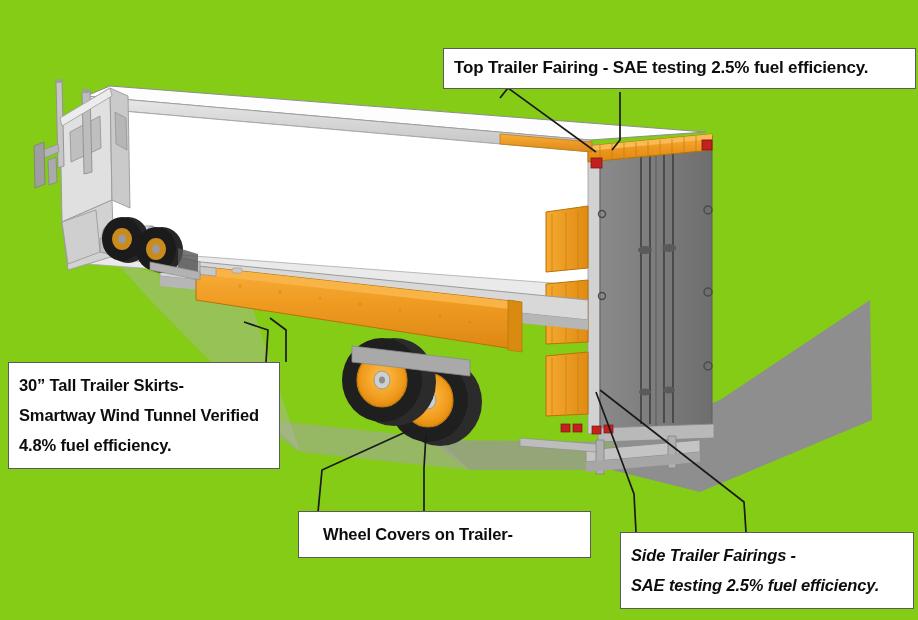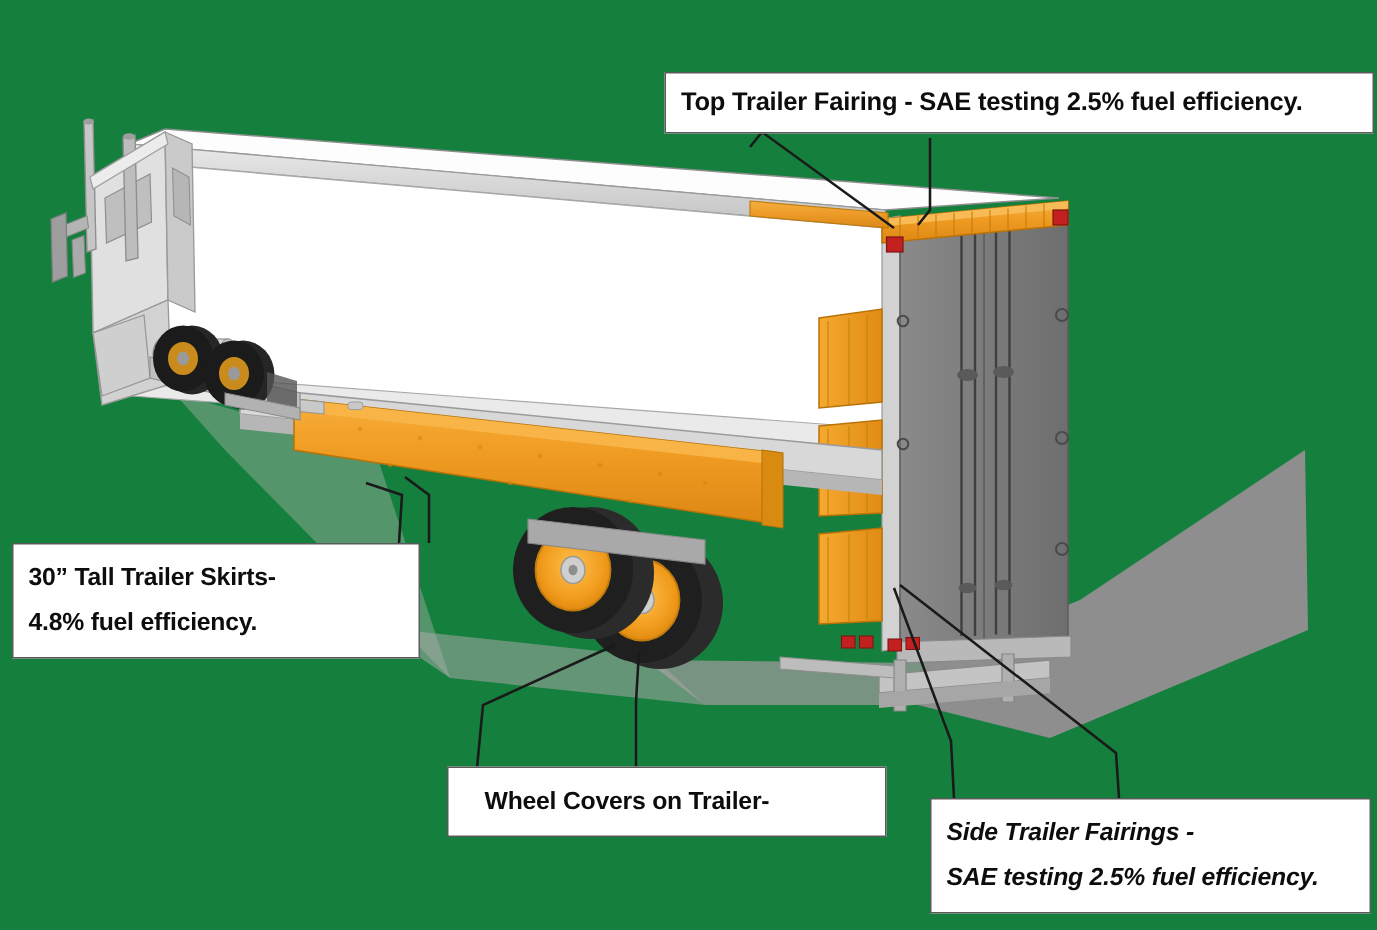--- a/index.html
+++ b/index.html
@@ -7,21 +7,21 @@
     padding: 0;
     background: #ffffff;
   }
   body {
     font-family: "Liberation Sans", sans-serif;
   }
   #stage {
     position: relative;
     width: 918px;
     height: 620px;
-    background: #15803d;
+    background: #84cc16;
     overflow: hidden;
   }
   #art {
     position: absolute;
     left: 0;
     top: 0;
     width: 918px;
     height: 620px;
   }
   .callout {
@@ -317,20 +317,21 @@
       <polyline points="746,532 744,502 600,390"></polyline>
     </g>
   </svg>
 
   <div class="callout" id="callout-top">
     <div class="line">Top Trailer Fairing - SAE testing 2.5% fuel efficiency.</div>
   </div>
 
   <div class="callout" id="callout-skirts">
     <div class="line">30” Tall Trailer Skirts-</div>
+    <div class="line">Smartway Wind Tunnel Verified</div>
     <div class="line">4.8% fuel efficiency.</div>
   </div>
 
   <div class="callout" id="callout-wheel">
     <div class="line">Wheel Covers on Trailer-</div>
   </div>
 
   <div class="callout" id="callout-side">
     <div class="line">Side Trailer Fairings -</div>
     <div class="line">SAE testing 2.5% fuel efficiency.</div>

